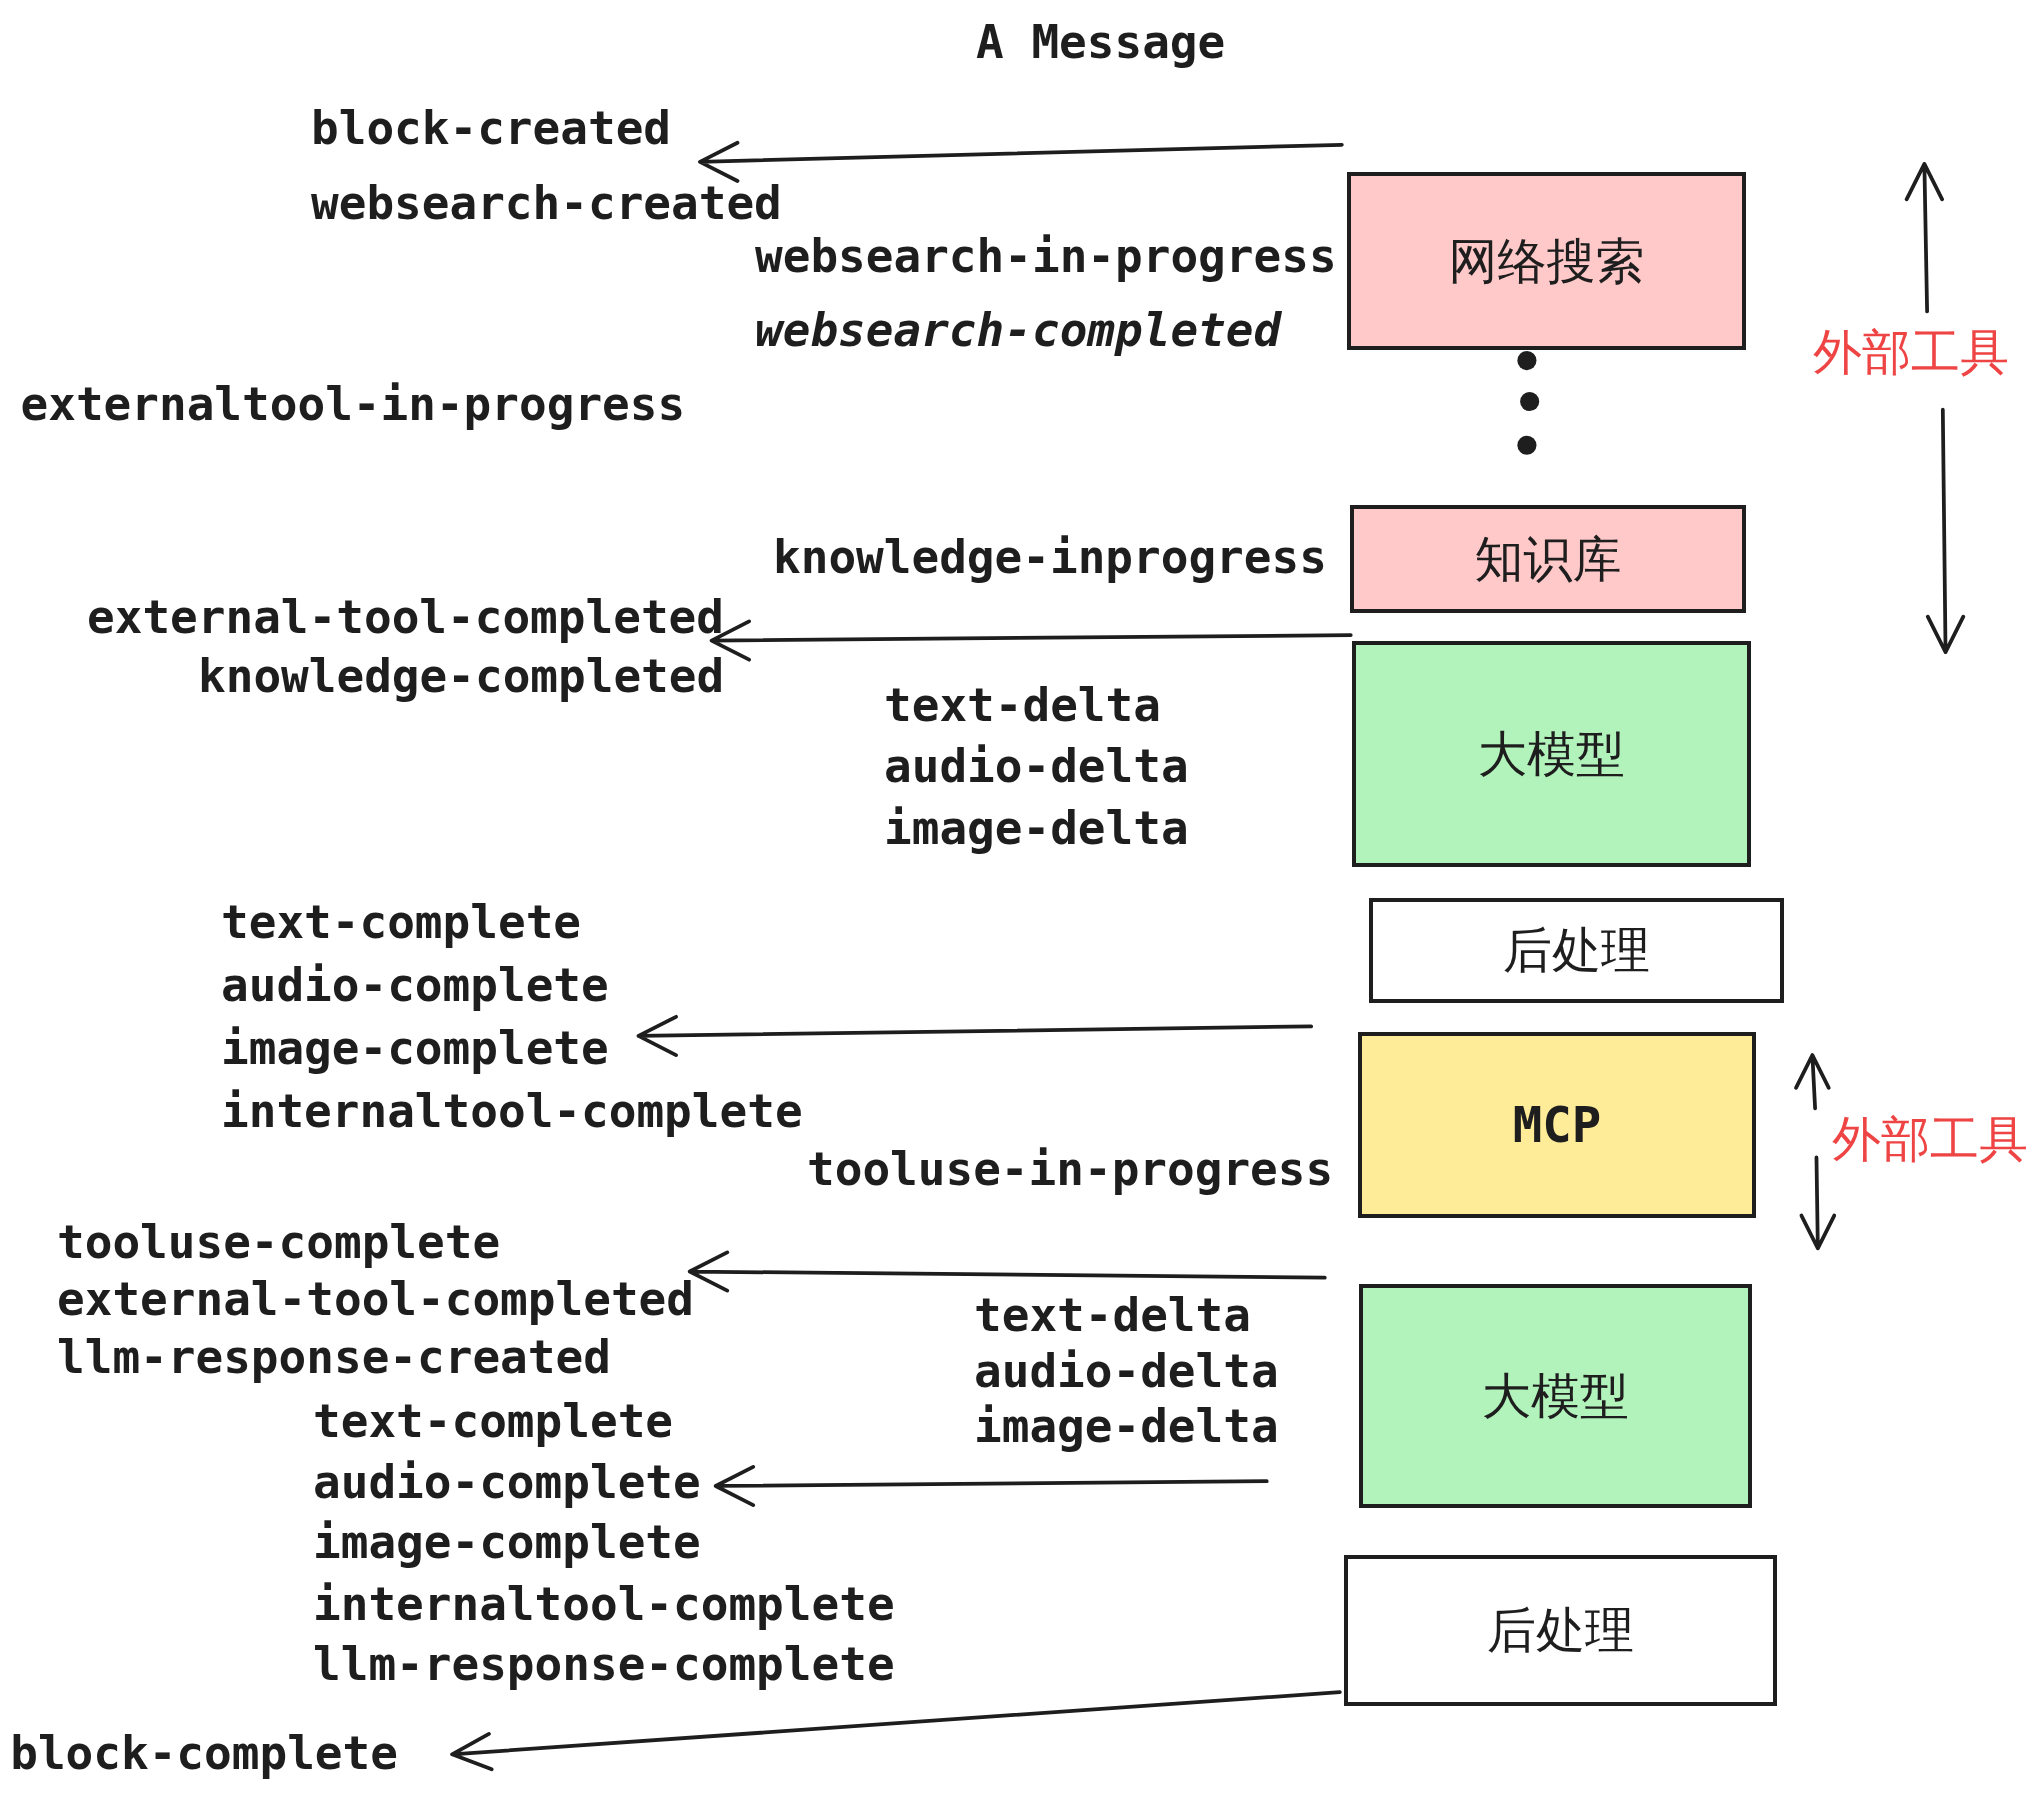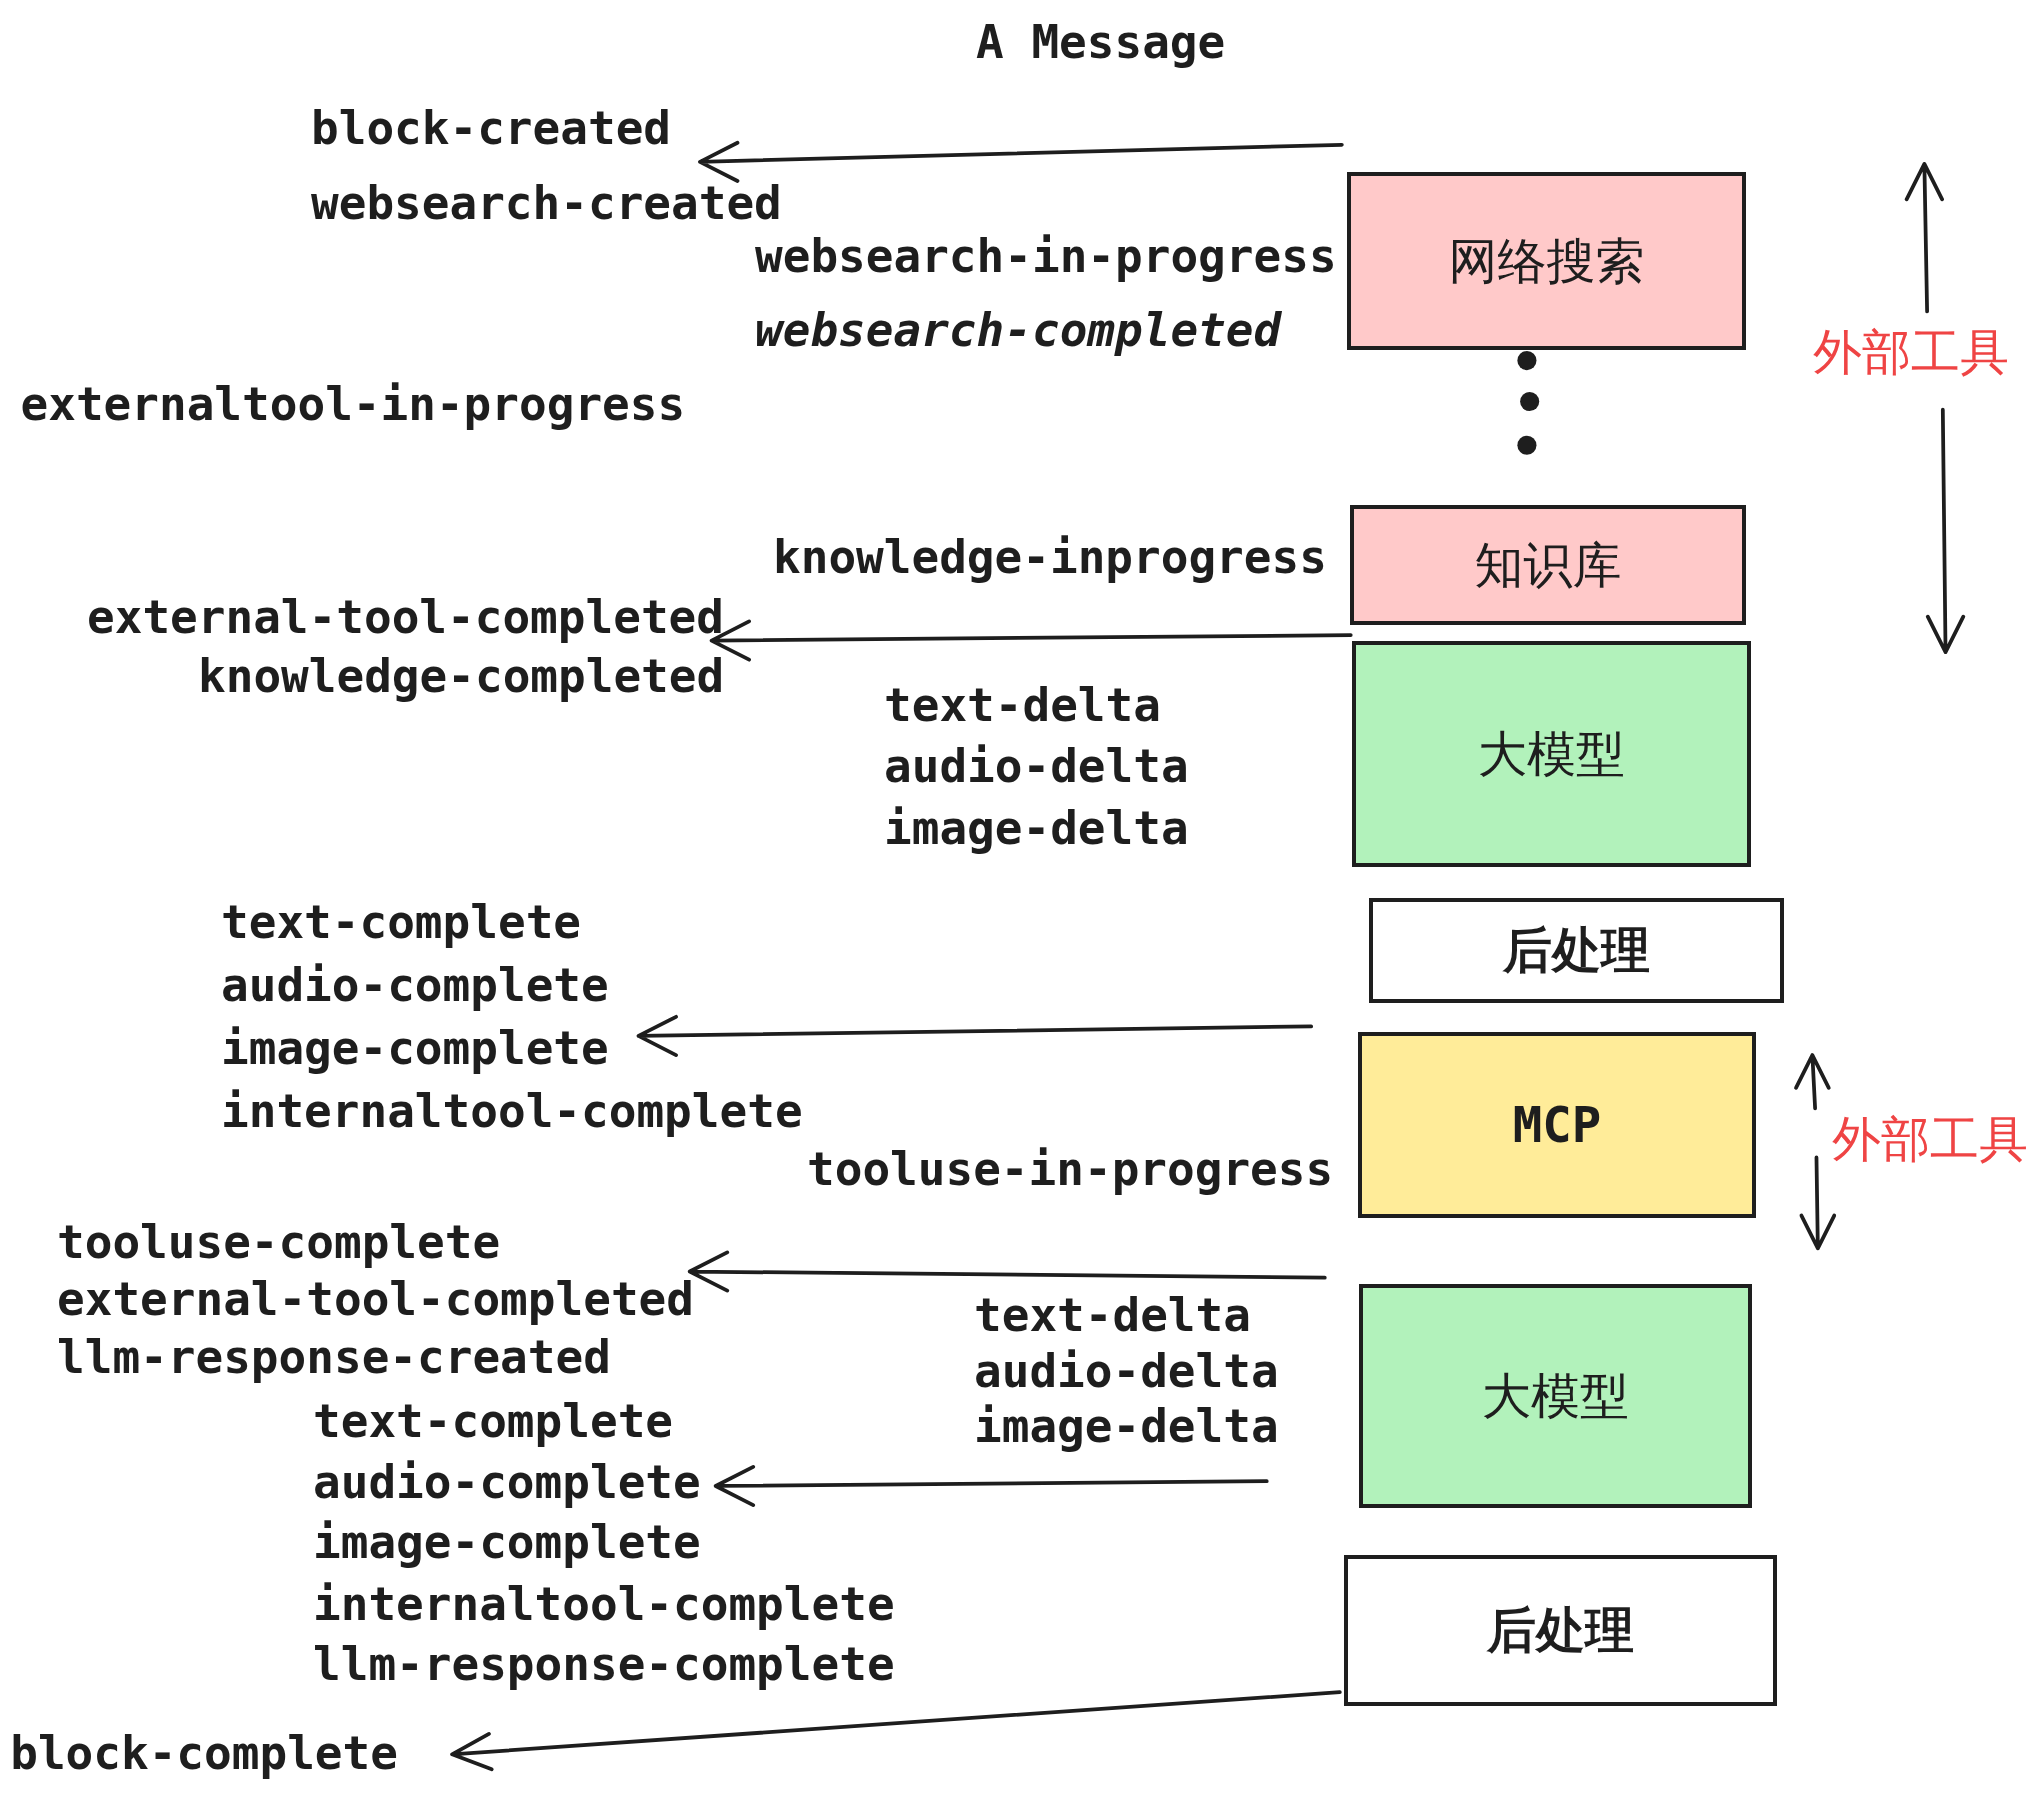--- a/index.html
+++ b/index.html
@@ -38,21 +38,21 @@
     display: flex;
     align-items: center;
     justify-content: center;
     font: 400 49px/49px "DejaVu Sans", "Liberation Sans", sans-serif;
     color: #1e1e1e;
   }
   .box.mono { font: 700 49px/49px "DejaVu Sans Mono", monospace; }
   .fill-pink   { background: #ffc9c9; }
   .fill-green  { background: #b2f2bb; }
   .fill-yellow { background: #ffec99; }
-  .fill-white  { background: #ffffff; font-weight: bold; }
+  .fill-white  { background: #ffffff; }
   .side-label {
     position: absolute;
     font: 400 49px/49px "DejaVu Sans", "Liberation Sans", sans-serif;
     color: #ef4444;
     white-space: nowrap;
     transform: translateY(-50%);
   }
 </style>
 </head>
 <body>
@@ -82,21 +82,21 @@
     <g fill="#1e1e1e" stroke="none">
       <circle cx="2236" cy="528" r="14"></circle>
       <circle cx="2240" cy="588" r="14"></circle>
       <circle cx="2236" cy="652" r="14"></circle>
     </g>
   </svg>
 
   <div class="title" style="left:976px; top:42px;">A Message</div>
 
   <div class="box fill-pink" style="left:1347px; top:172px;  width:399px; height:178px;">网络搜索</div>
-  <div class="box fill-pink" style="left:1350px; top:505px;  width:396px; height:120px;">知识库</div>
+  <div class="box fill-pink" style="left:1350px; top:505px;  width:396px; height:108px;">知识库</div>
   <div class="box fill-green" style="left:1352px; top:641px;  width:399px; height:226px;">大模型</div>
   <div class="box fill-white" style="left:1369px; top:898px; width:415px; height:105px;">后处理</div>
   <div class="box fill-yellow mono" style="left:1358px; top:1032px; width:398px; height:186px;">MCP</div>
   <div class="box fill-green" style="left:1359px; top:1284px; width:393px; height:224px;">大模型</div>
   <div class="box fill-white" style="left:1344px; top:1555px; width:433px; height:151px;">后处理</div>
 
   <div class="side-label" style="left:1813px; top:352px;">外部工具</div>
   <div class="side-label" style="left:1832px; top:1139px;">外部工具</div>
 
   <div class="ev" style="left:311px;  top:128px;">block-created</div>

